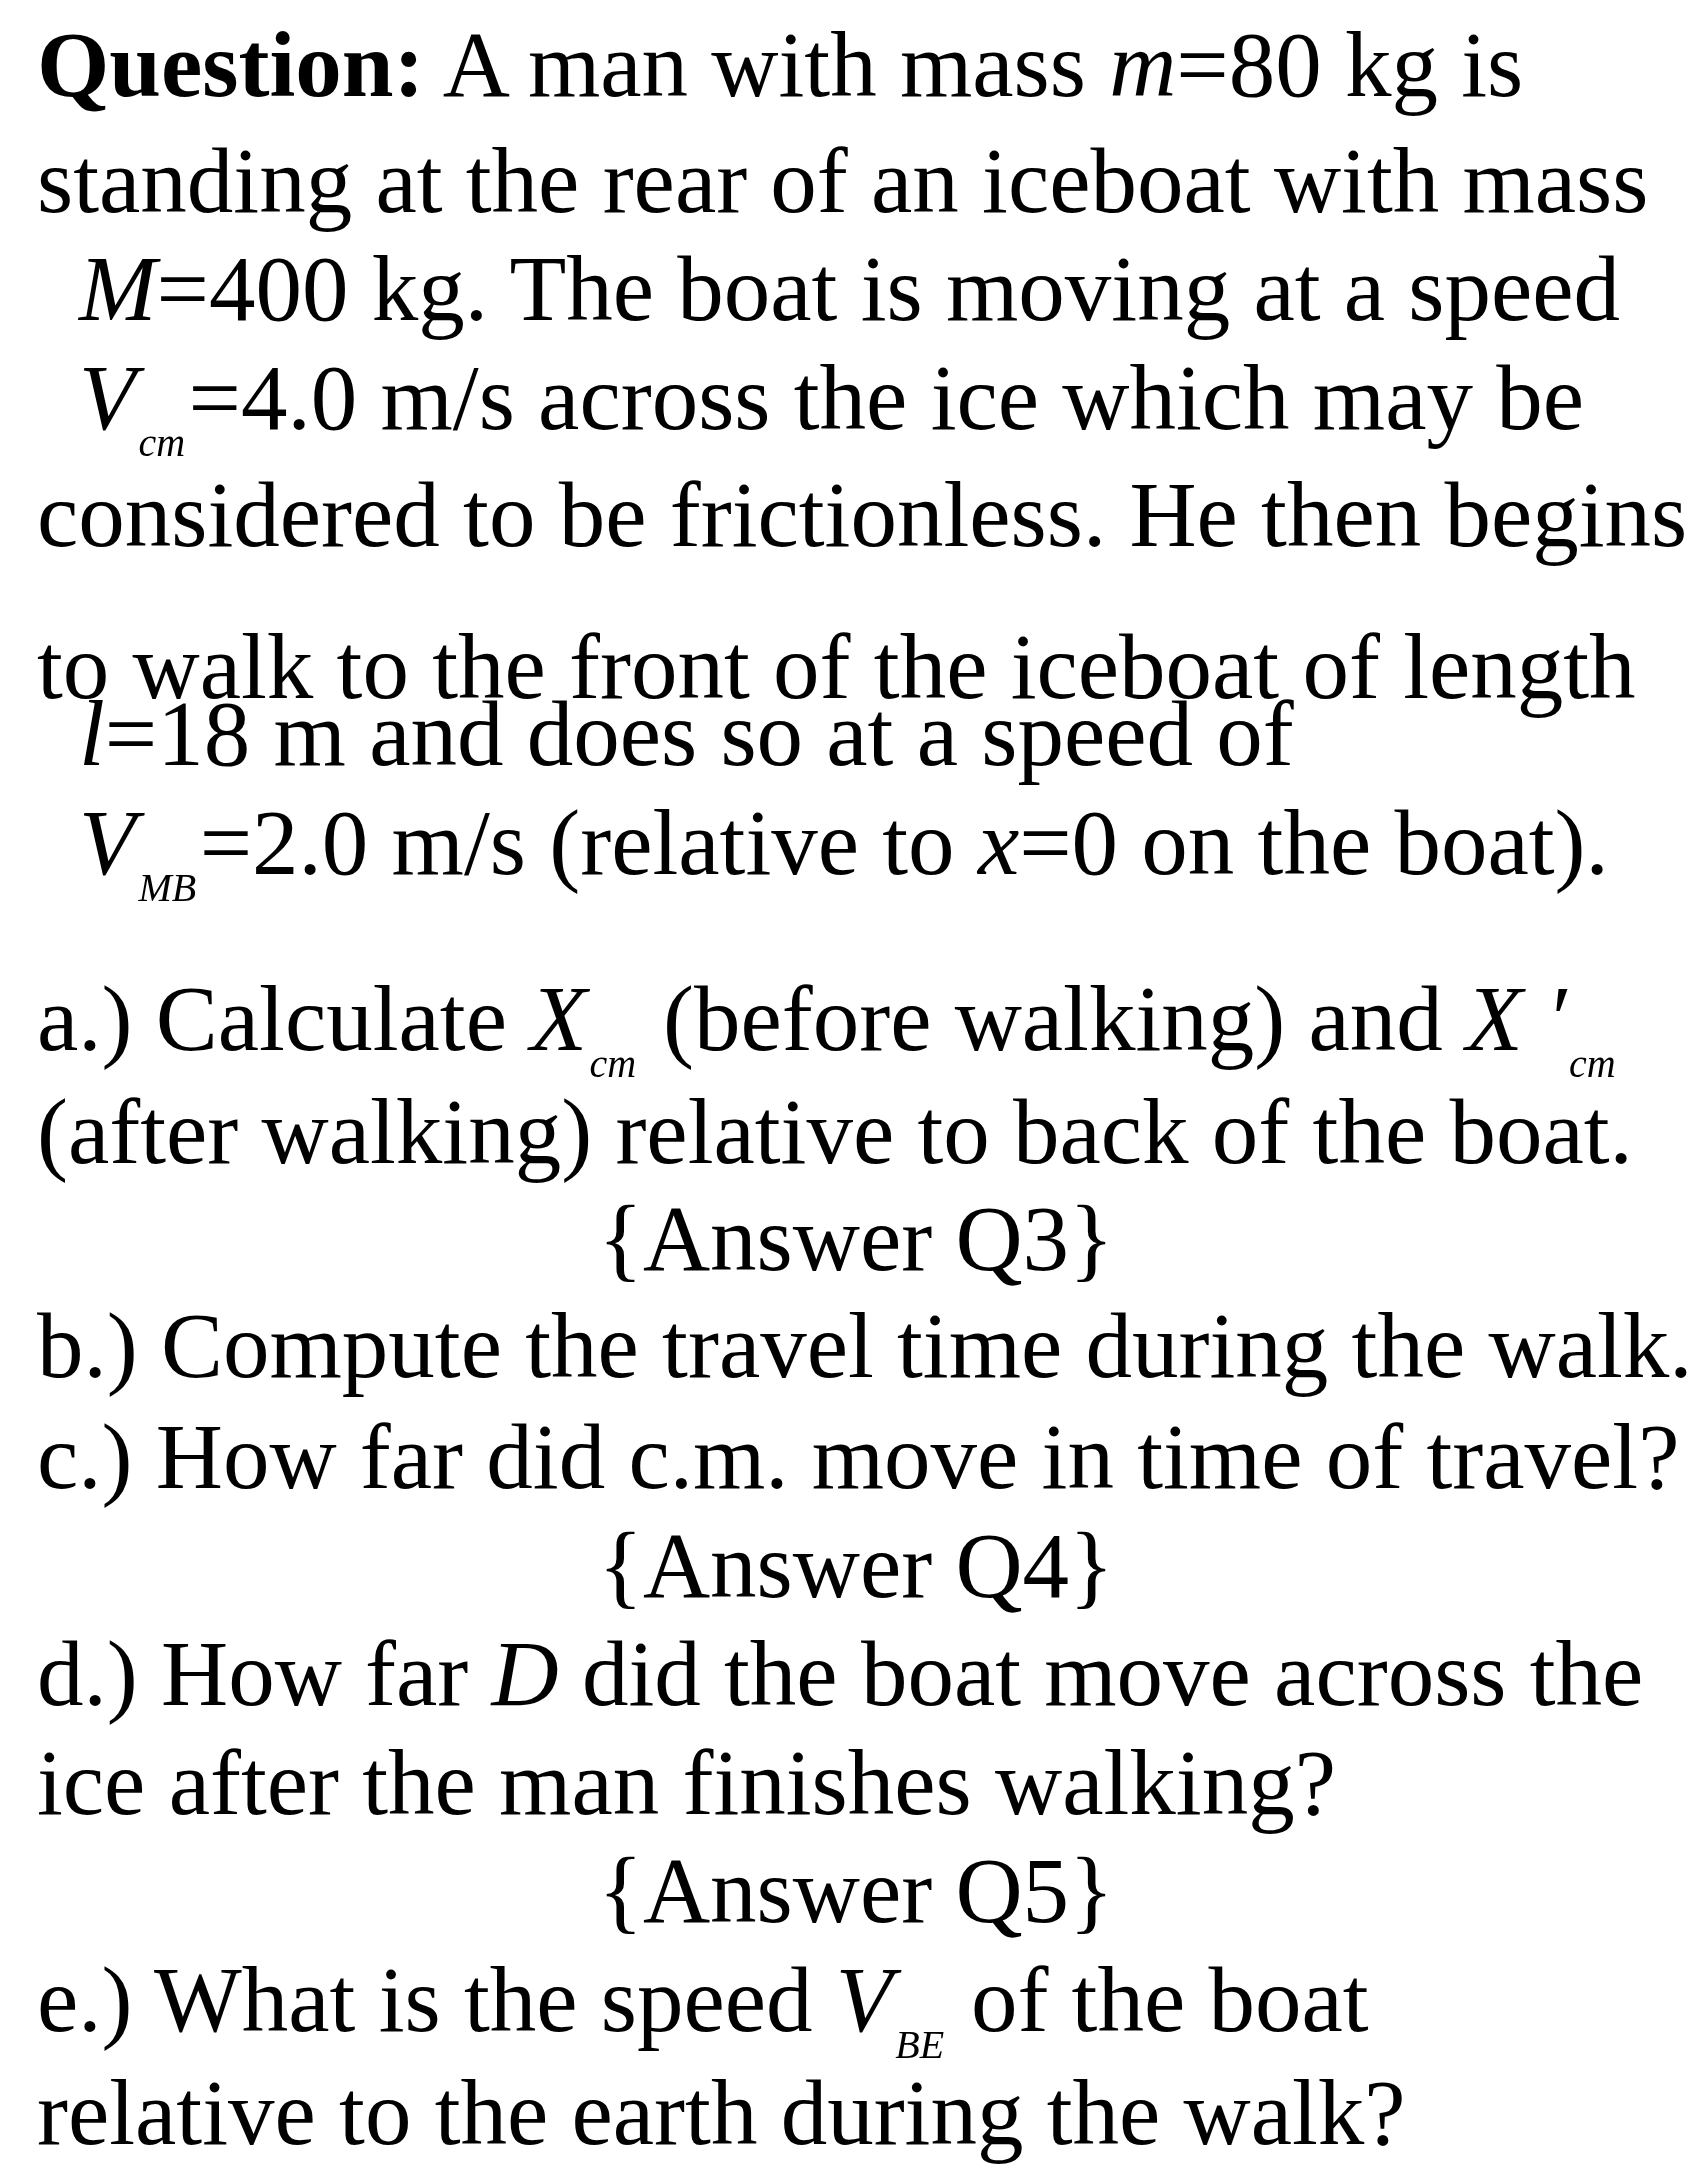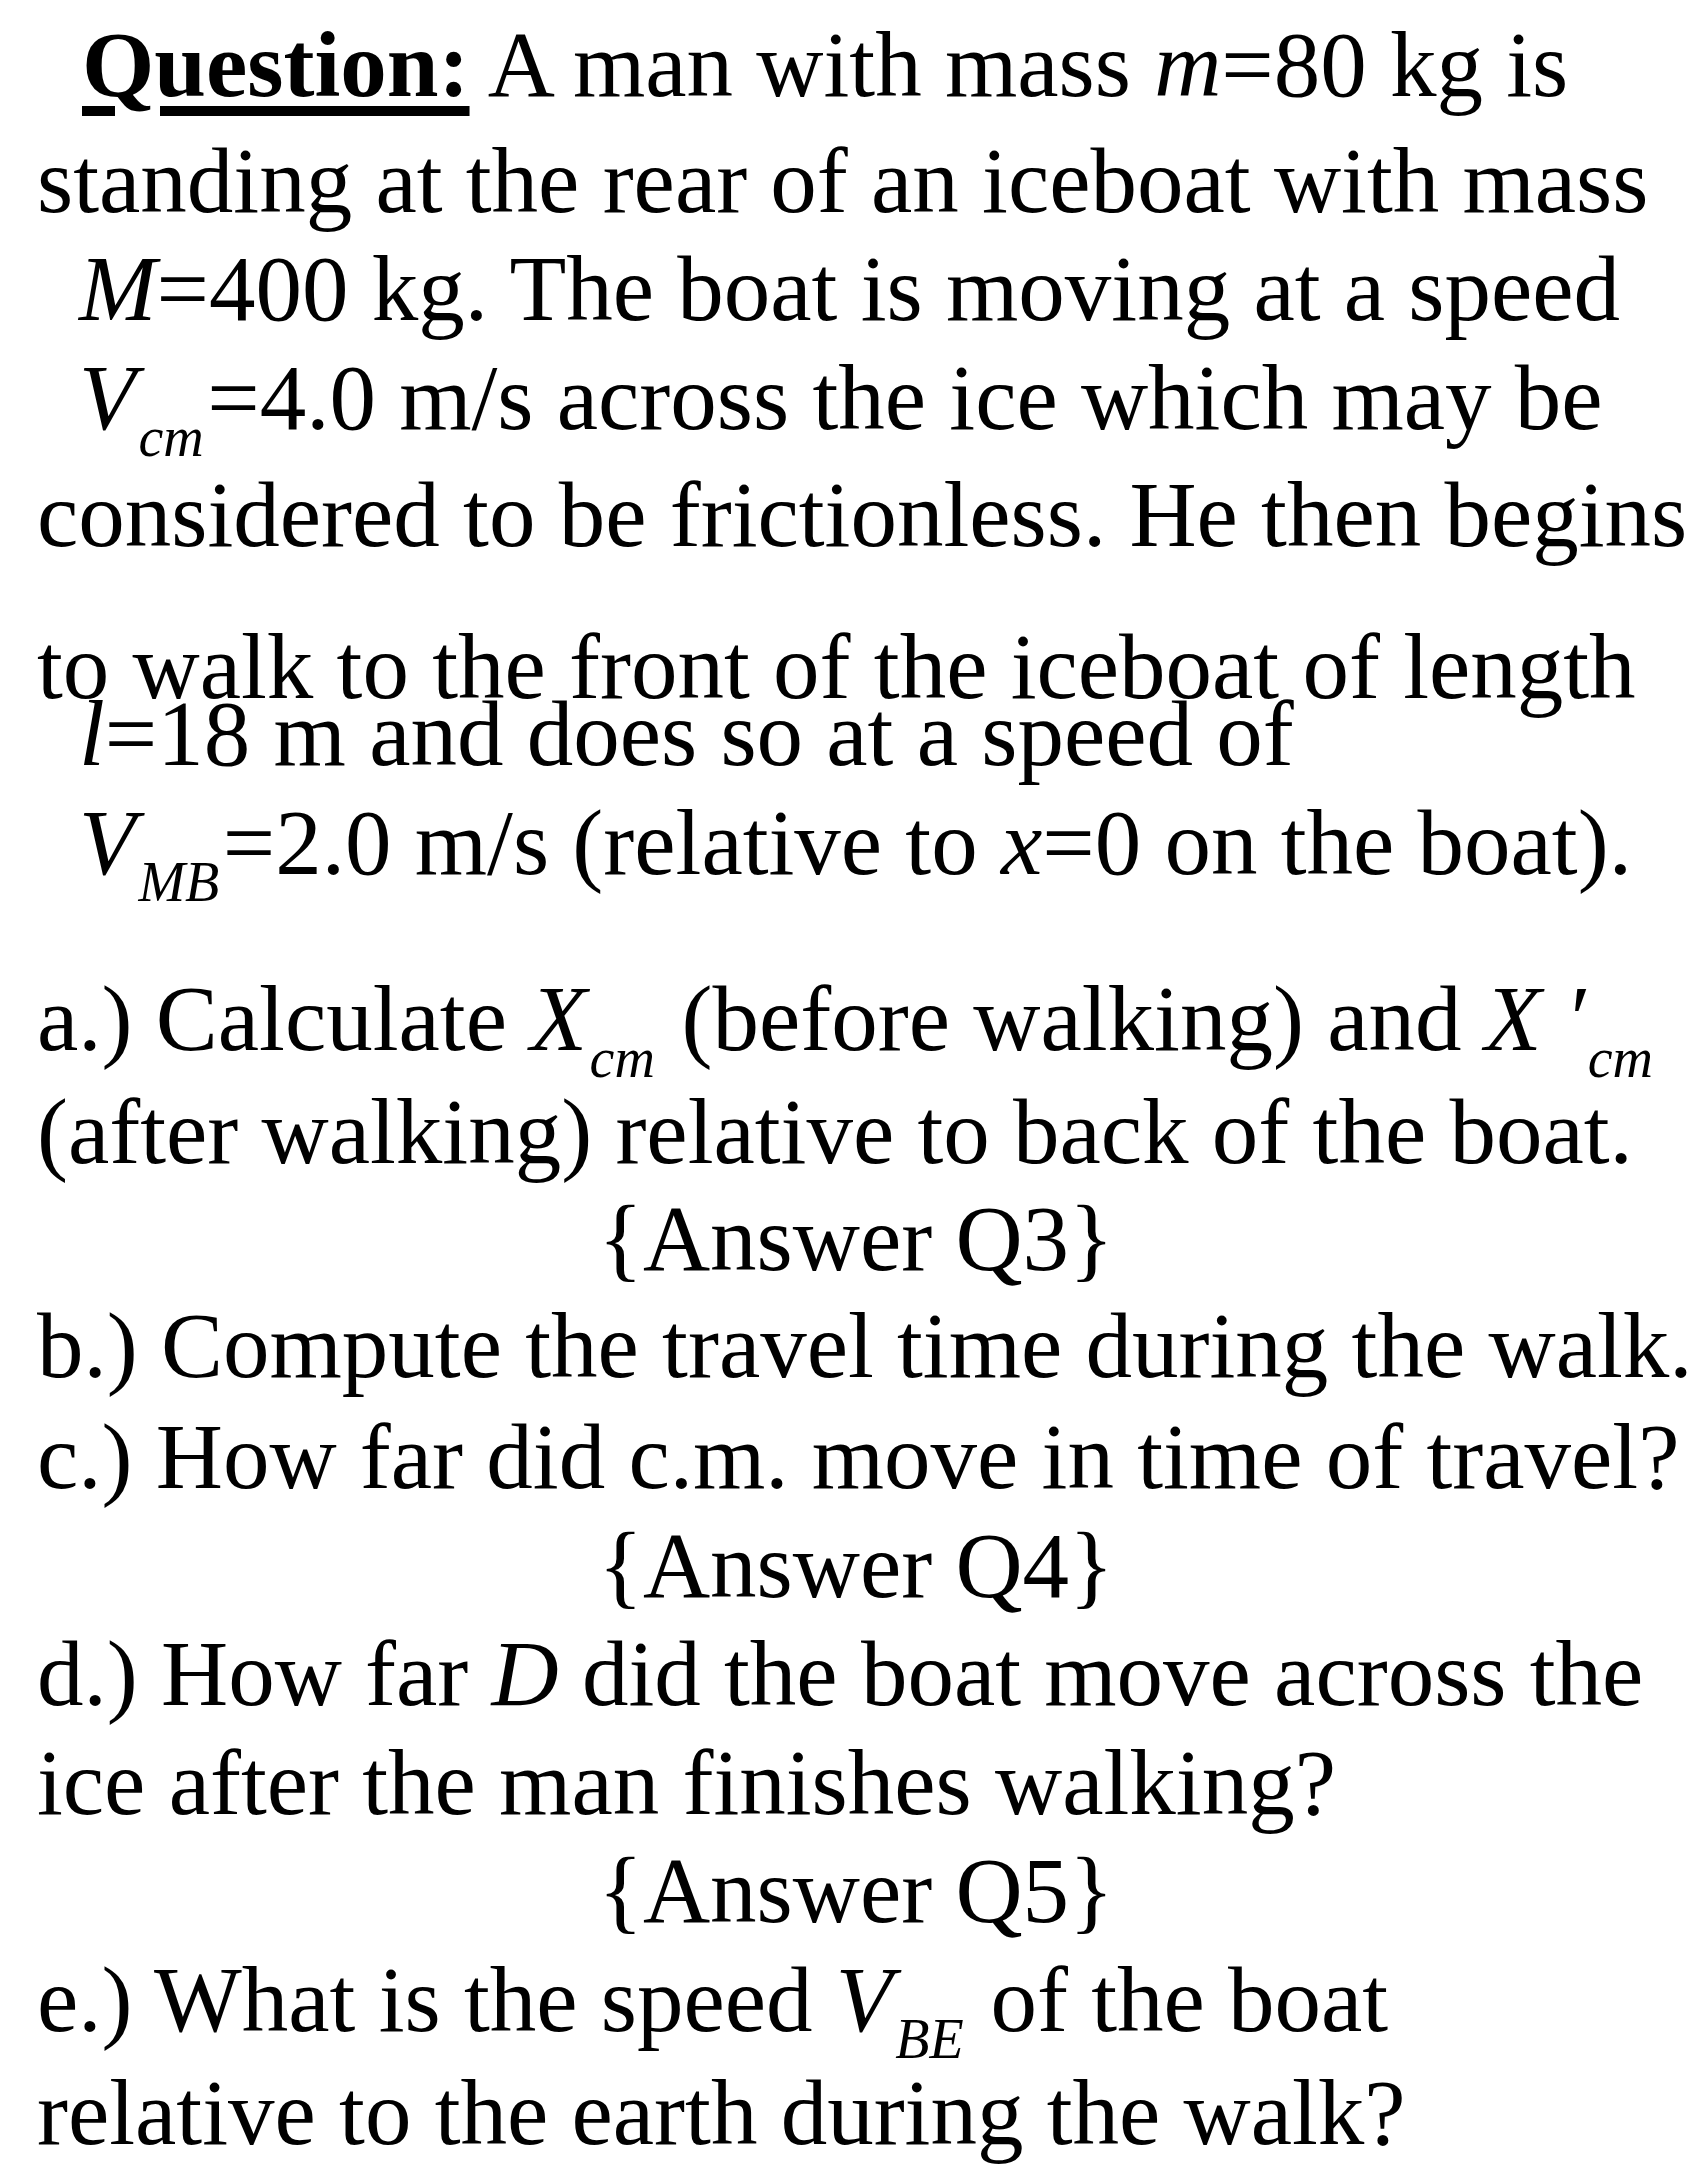--- a/index.html
+++ b/index.html
@@ -1,23 +1,23 @@
 <!DOCTYPE html>
 <html style="font-size:7px"><head>
 <meta charset="utf-8">
 <style>
   html, body { margin:0; padding:0; background:#ffffff; }
   body { width:1699px; height:2642px; position:relative; overflow:hidden;
          font-family:"Liberation Serif", serif; color:#000; }
   .line { position:absolute; left:37px; font-size:93px; line-height:93px; white-space:nowrap; }
   .ind1 { left:79px; }
   .center { left:0; width:1712px; text-align:center; }
-  .b { font-weight:bold; text-decoration:underline; text-decoration-thickness:9.6px; text-underline-offset:9.6px;margin-left:45px; }
+  .b { font-weight:bold; text-decoration-thickness:9.6px; text-underline-offset:9.6px; }
   .it { font-style:italic; }
-  .sub { font-style:italic; font-size:56px; position:relative; top:27px; margin:0 3.5px 0 2.6px; }
+  .sub { font-style:italic; font-size:40px; position:relative; top:27px; margin:0 3.5px 0 2.6px; }
   .diagram { position:absolute; left:0; top:0; width:1699px; height:2642px; pointer-events:none; }
   .hand { font-family:"DejaVu Sans", sans-serif; font-style:italic; font-weight:bold; fill:#000; }
 </style>
 </head>
 <body>
 
 <div class="line" style="top:17.5px;">
   <span class="b">Question:</span><span> A man with mass  </span><span class="it">m</span><span>=80 kg is</span>
 </div>
 <div class="line" style="top:134px;text-align:right;">

